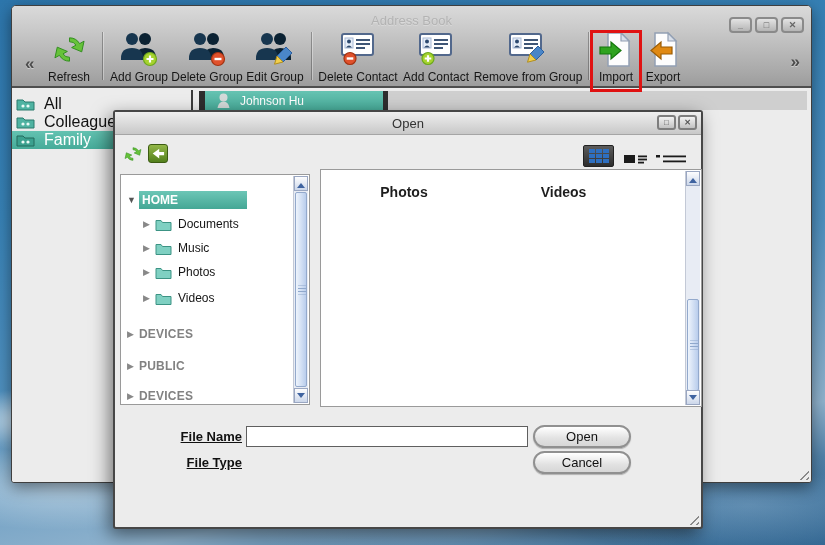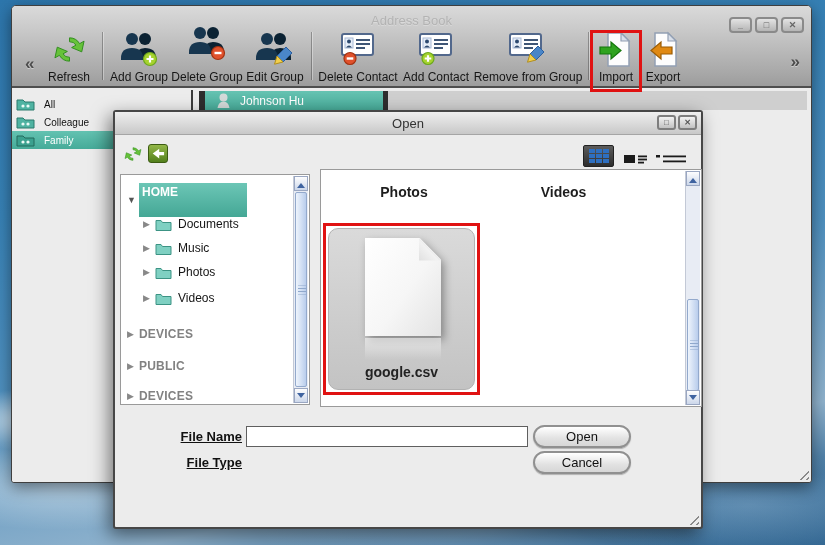--- a/index.html
+++ b/index.html
@@ -45,21 +45,21 @@
     box-shadow:1px 0 0 rgba(255,255,255,.35); }
   .red-frame { position:absolute; left:-3px; right:-3px; top:6px; bottom:-8px;
     border:3px solid #e01212; pointer-events:none; z-index:5; }
 
   
   .wm-content { position:absolute; left:0; top:84px; right:0; bottom:0; background:#ececec;
     border-radius:0 0 3px 3px; overflow:hidden; }
   .sidebar { position:absolute; left:0; top:0; bottom:0; width:181px; background:#ececec;
     border-right:2px solid #3c3c3c; padding-top:5px; }
   .sb-row { height:18px; display:flex; align-items:center; gap:9px; padding-left:4px;
-    font-size:10px; color:#111; }
+    font-size:16px; color:#111; }
   .sb-row.sel { background:linear-gradient(#63c2b1,#46ab99); color:#fff; }
   .contact-strip { position:absolute; left:183px; right:4px; top:1px; height:19px; }
   .cs-dark { position:absolute; top:0; bottom:0; background:#2e2e2e; }
   .cs-teal { position:absolute; top:0; bottom:0; left:10px; width:178px;
     background:linear-gradient(#66c3b2,#48ac9a); display:flex; align-items:center; gap:10px;
     padding-left:12px; color:#fff; font-size:12px; }
   .cs-rest { position:absolute; top:0; bottom:0; left:193px; right:0; background:#cfcfcf; }
 
   .grip { position:absolute; right:2px; bottom:2px; width:13px; height:13px;
     background:repeating-linear-gradient(135deg, #8a8a8a 0 1px, transparent 1px 4px);
@@ -90,21 +90,21 @@
   .view-ico { position:absolute; top:8px; }
 
   .panel { position:absolute; background:#fff; border:1px solid #9a9a9a; }
   .tree-panel { left:5px; top:62px; width:190px; height:231px; }
   .file-panel { left:205px; top:57px; width:382px; height:238px; }
 
   .tree-row { position:absolute; display:flex; align-items:center; height:18px; font-size:12px; }
   .tri { font-size:9px; color:#555; width:12px; flex:0 0 12px; }
   .tri.dim { color:#888; }
   .home-chip { background:linear-gradient(#6cc6b6,#44a795); color:#fff; font-weight:bold;
-    height:34px; line-height:18px; padding:0 6px 8px 3px; min-width:108px; }
+    height:18px; line-height:18px; padding:0 6px 8px 3px; min-width:108px; }
   .top-label { font-weight:bold; color:#828282; letter-spacing:.2px; }
   .sub-label { color:#141414; }
 
   .scrollbar { position:absolute; top:1px; bottom:1px; right:1px; width:15px;
     background:#e8ecf4; border-left:1px solid #c3c9d6; }
   .sb-arr { position:absolute; left:0; width:14px; height:15px;
     background:linear-gradient(#fdfdfe,#ccd7ea); border:1px solid #9aa7c2; }
   .sb-arr.up { top:0; } .sb-arr.dn { bottom:0; }
   .tri-up { width:0; height:0; border:4px solid transparent; border-bottom:5px solid #3f63a0;
     margin:2px auto 0; }
@@ -185,21 +185,21 @@
               <path d="M16 27 q1 -10 10 -10 q11 0 11 10 v2 h-21 z" fill="#0b2233"></path>
             <circle cx="13" cy="8" r="6" fill="#17364f"></circle>
               <path d="M2 27 q0 -10 11 -10 q11 0 11 10 v2 h-22 z" fill="#17364f"></path>
             <circle cx="31" cy="28" r="6.5" fill="#a6d32e" stroke="#6da81e" stroke-width="1.2"></circle>
             <path d="M31 24.5 v7 M27.5 28 h7" stroke="#fff" stroke-width="2.2"></path>
           </svg>
         </div>
         <div class="tb-label">Add Group</div>
       </div>
 
-      <div class="tb-item" style="width:72px;justify-content:space-between;">
+      <div class="tb-item" style="width:72px;">
         <div class="tb-icon">
           <svg width="40" height="36" viewBox="0 0 40 36">
             <circle cx="26" cy="8" r="6" fill="#0b2233"></circle>
               <path d="M16 27 q1 -10 10 -10 q11 0 11 10 v2 h-21 z" fill="#0b2233"></path>
             <circle cx="13" cy="8" r="6" fill="#17364f"></circle>
               <path d="M2 27 q0 -10 11 -10 q11 0 11 10 v2 h-22 z" fill="#17364f"></path>
             <circle cx="31" cy="28" r="6.5" fill="#e0512c" stroke="#a33312" stroke-width="1.2"></circle>
             <path d="M27.5 28 h7" stroke="#fff" stroke-width="2.4"></path>
           </svg>
         </div>
@@ -438,29 +438,20 @@
         </div>
       <div class="sb-arr dn">
           <div class="tri-dn"></div>
         </div>
     </div>
   </div>
 
   <div class="panel file-panel">
     <div class="col-label" style="left:28px; width:110px;">Photos</div>
     <div class="col-label" style="left:185px; width:115px;">Videos</div>
-    <div class="tile">
-      <div class="tile-bg"></div>
-      <div class="doc-wrap">
-        <div class="doc"></div>
-        <div class="fold"></div>
-      </div>
-      <div class="doc-reflect"></div>
-      <div class="tile-label">google.csv</div>
-    </div>
     <div class="scrollbar">
       <div class="sb-arr up">
           <div class="tri-up"></div>
         </div>
       <div class="thumb" style="top:128px; height:92px;">
           <div class="thumb-grip"></div>
         </div>
       <div class="sb-arr dn">
           <div class="tri-dn"></div>
         </div>

